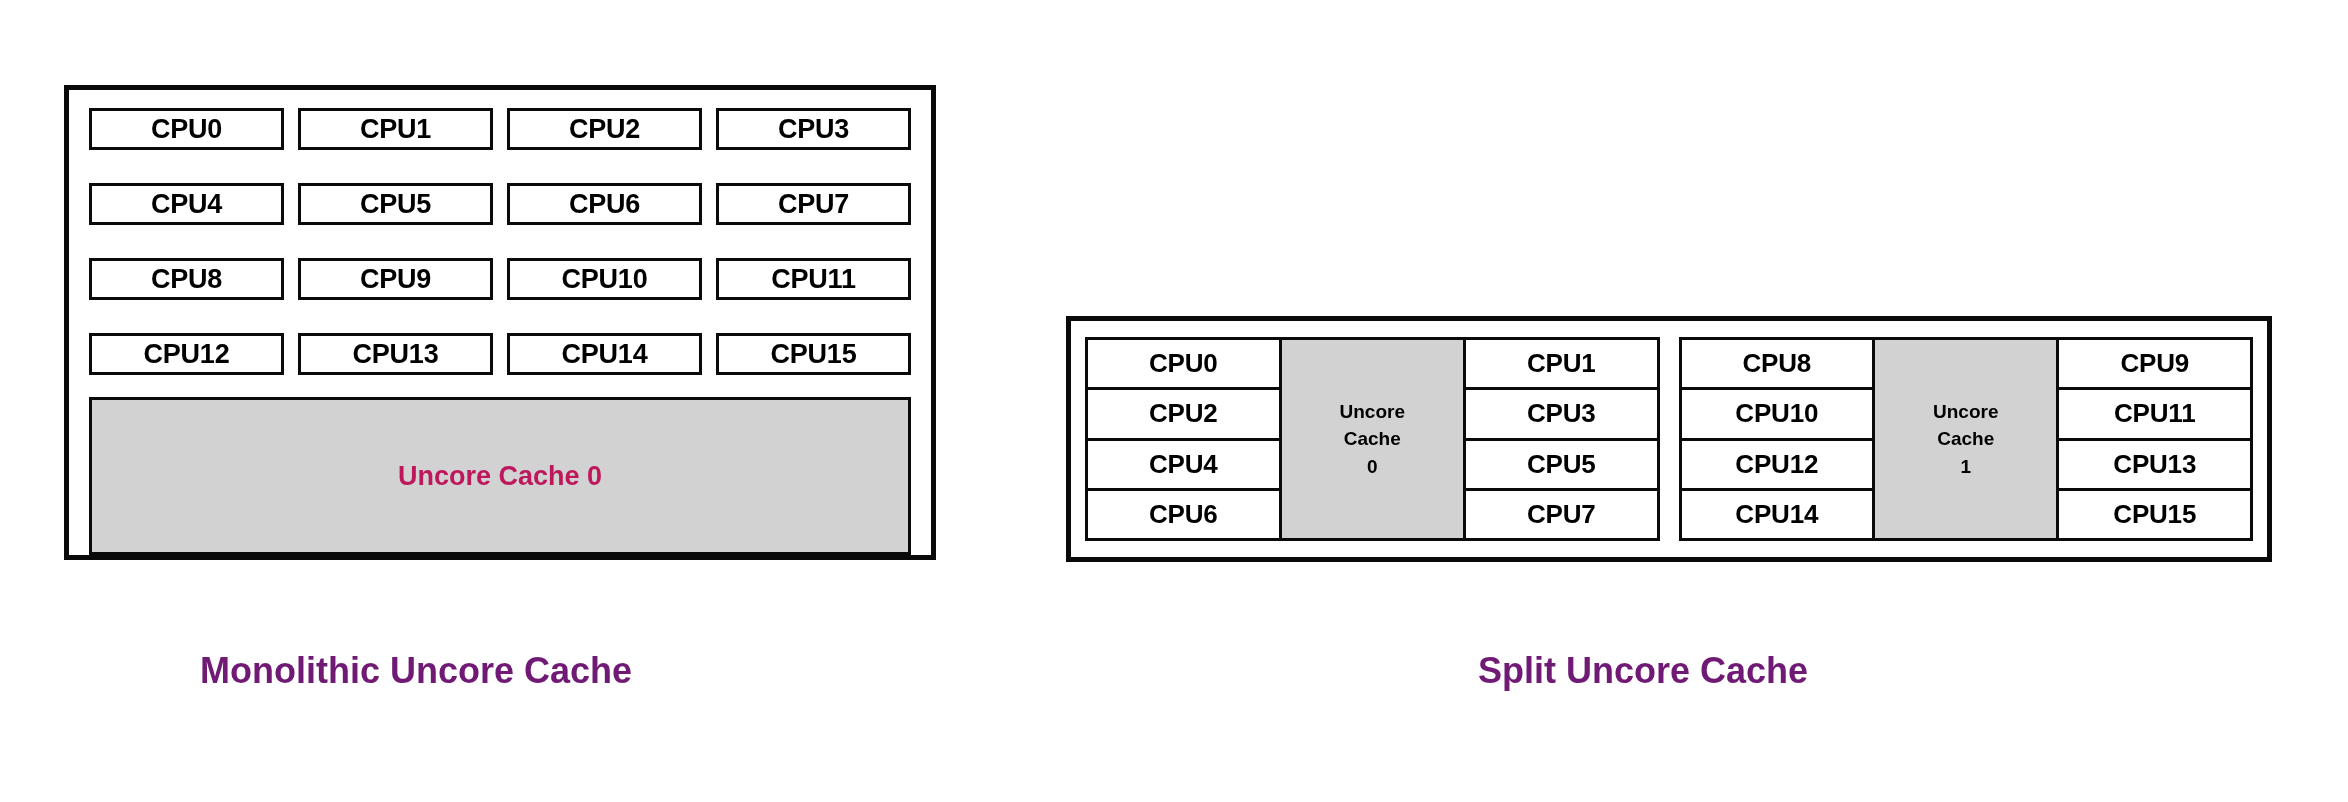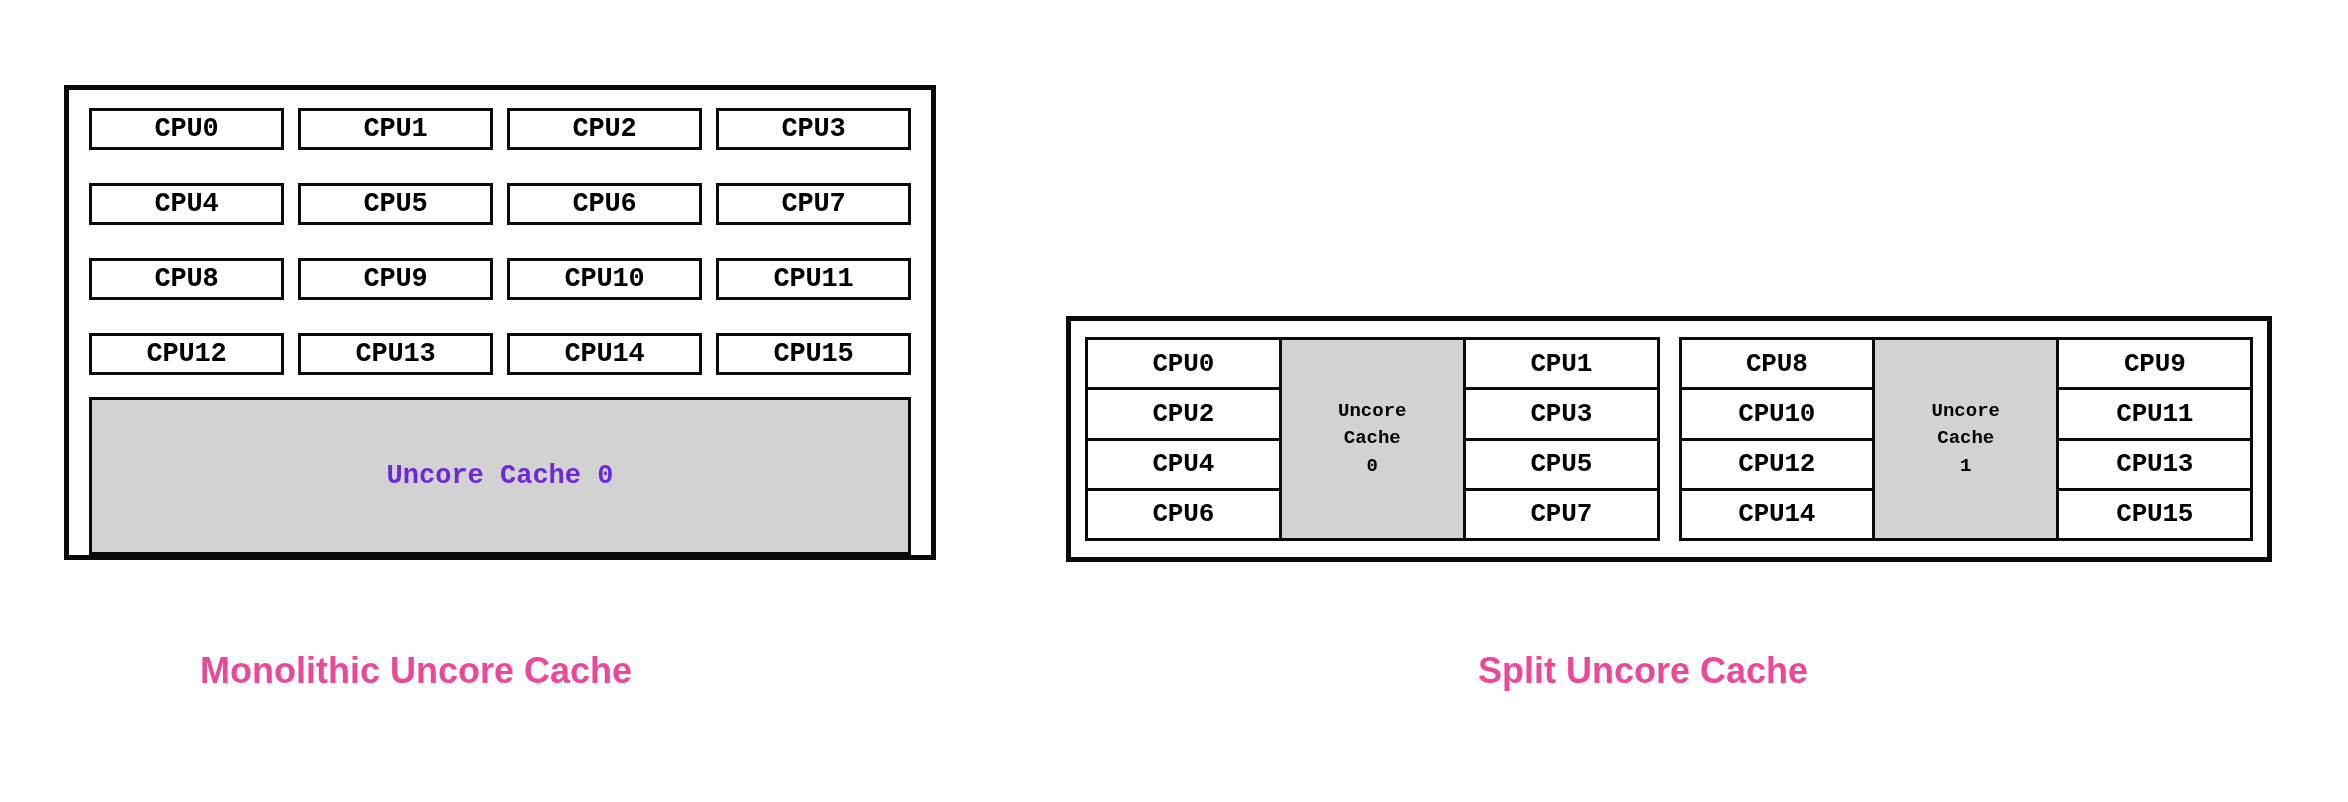--- a/index.html
+++ b/index.html
@@ -11,21 +11,20 @@
     width: 2348px;
     height: 802px;
     position: relative;
     font-family: "Liberation Sans", sans-serif;
     overflow: hidden;
   }
 
   
   .panel {
     position: absolute;
-    font-family: Liberation Mono, monospace;
   }
 
   
   #monolithic-panel {
     left: 64px;
     top: 85px;
   }
   .outer-box {
     border: 5px solid #0a0a0a;
     background: #ffffff;
@@ -59,21 +58,21 @@
     margin-top: 22px;
     height: 158px;
     border: 3px solid #0a0a0a;
     background: #d2d2d2;
     box-sizing: border-box;
     display: flex;
     align-items: center;
     justify-content: center;
     font-size: 27px;
     font-weight: bold;
-    color: #6d28d9;
+    color: #be185d;
   }
 
   
   #split-panel {
     left: 1066px;
     top: 316px;
   }
   #split-outer {
     width: 1206px;
     height: 246px;
@@ -131,21 +130,21 @@
     color: #000000;
     line-height: 1.45;
     text-align: center;
   }
 
   
   .caption {
     position: absolute;
     font-size: 36px;
     font-weight: bold;
-    color: #ec4899;
+    color: #701a75;
     white-space: nowrap;
   }
   #caption-monolithic {
     left: 200px;
     top: 650px;
   }
   #caption-split {
     left: 1462px;
     top: 650px;
     margin-left: 16px;

